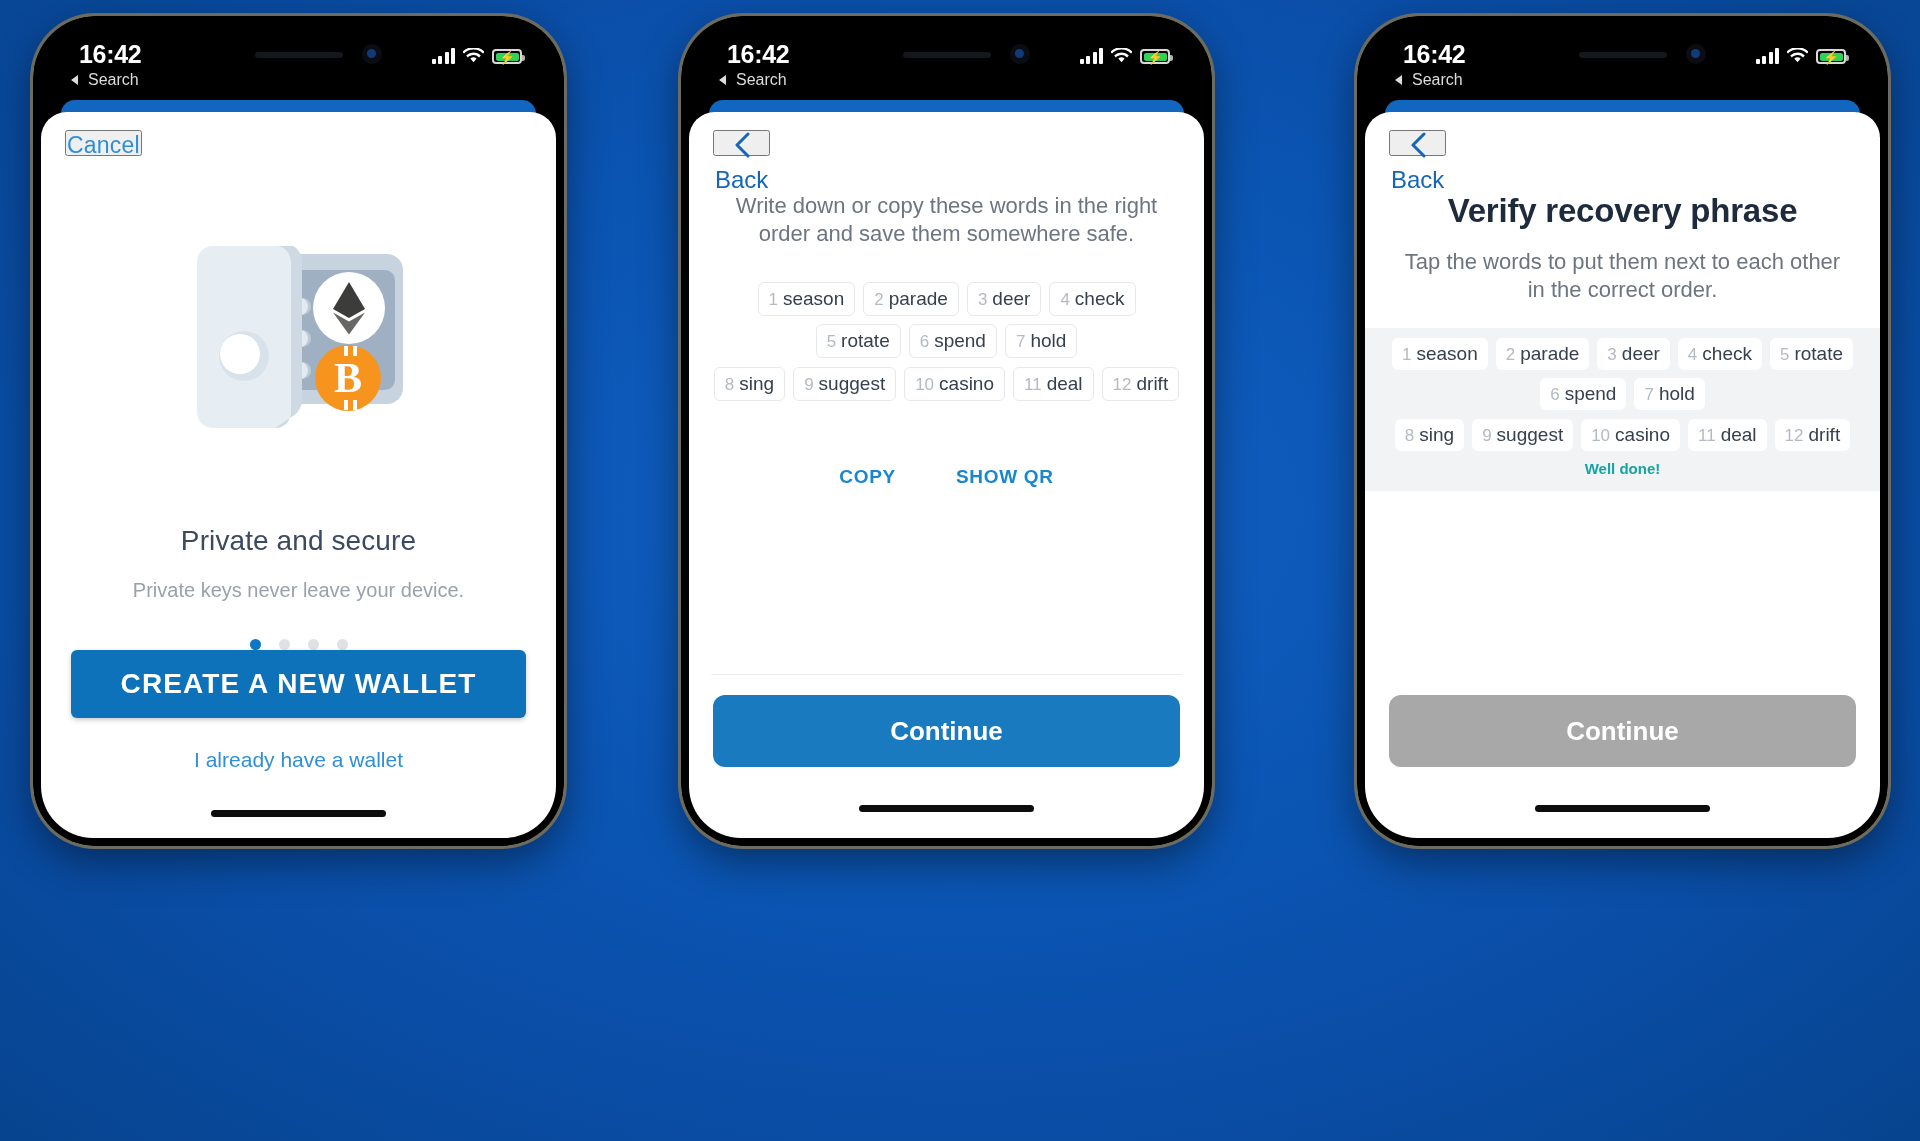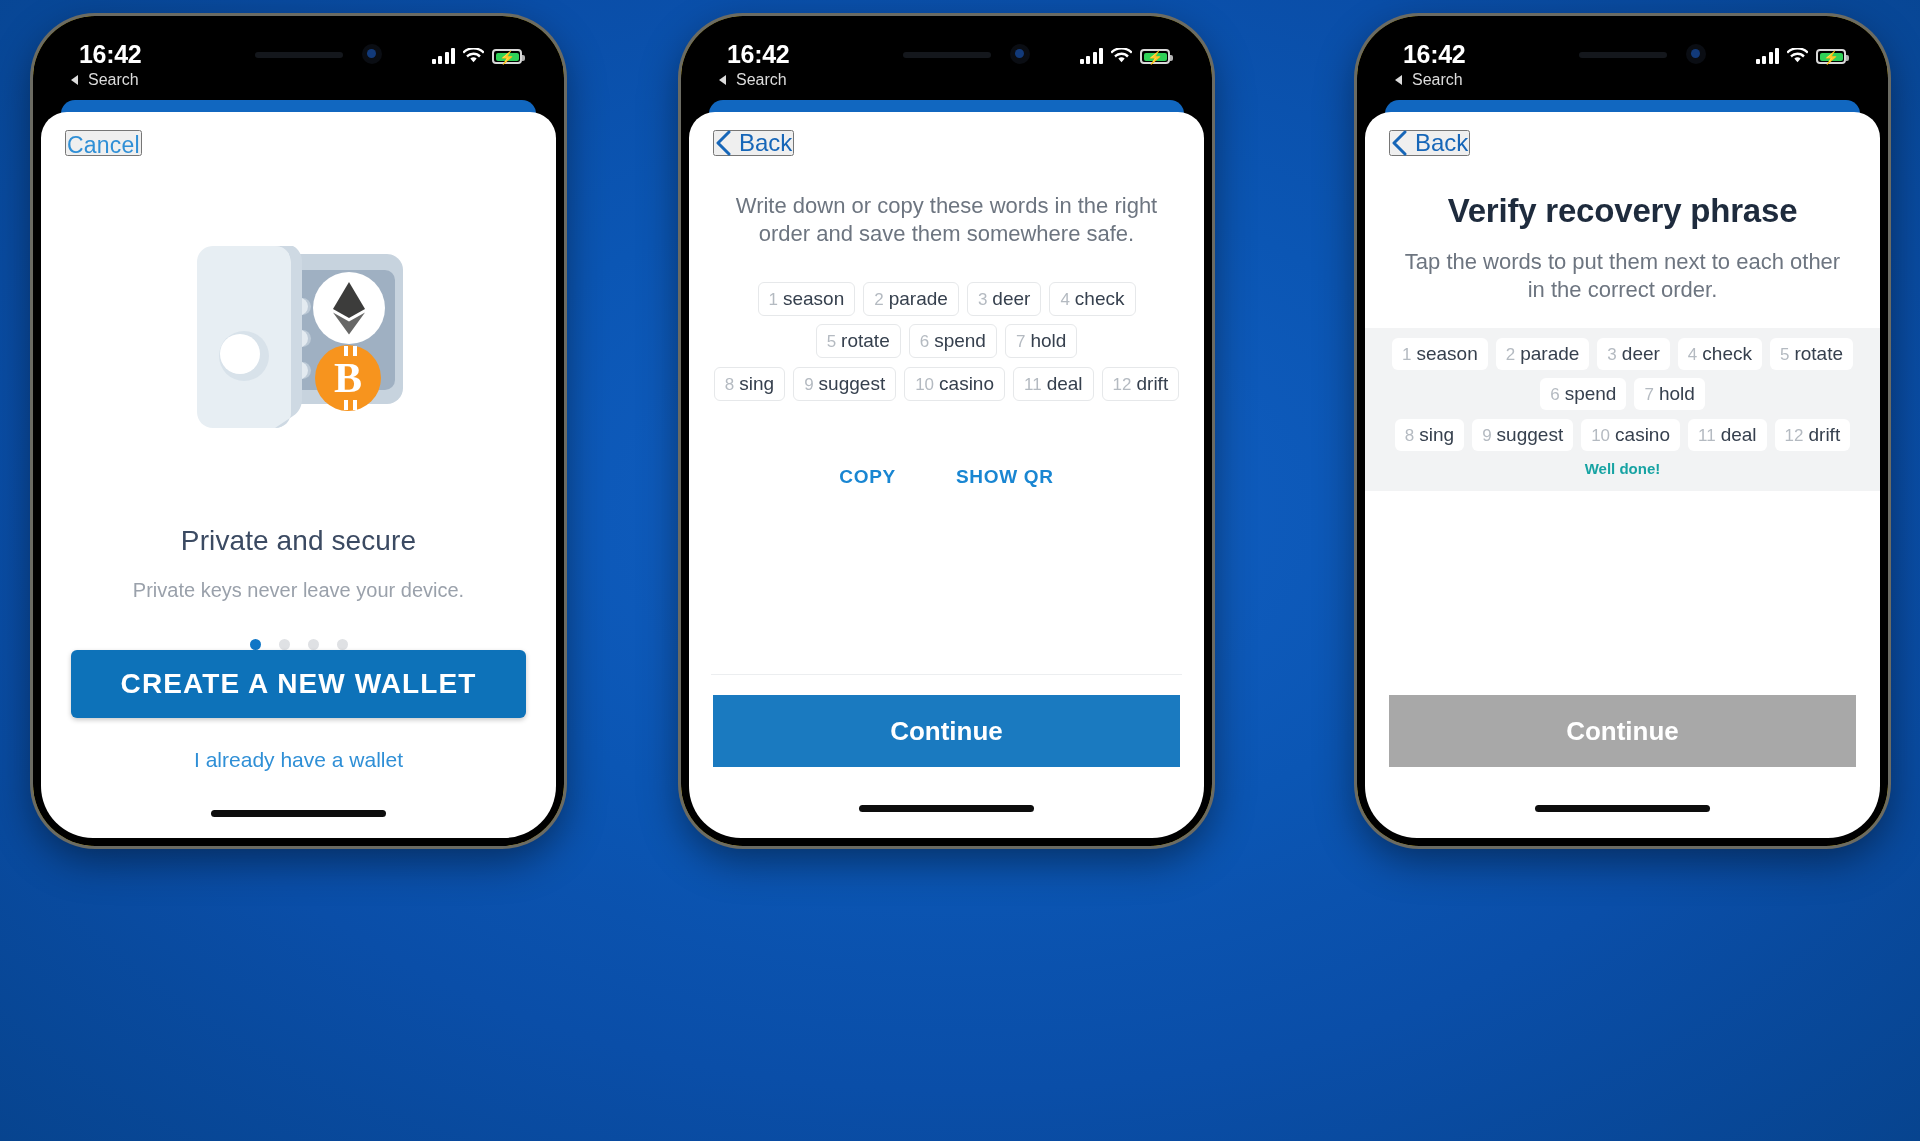--- a/index.html
+++ b/index.html
@@ -184,20 +184,21 @@
     font-weight: 400;
     letter-spacing: 0.2px;
   }
   .nav-back {
     display: flex;
     align-items: center;
     gap: 8px;
     color: #1666b8;
     font-size: 24px;
     font-weight: 500;
+    flex-direction: column;
   }
   .nav-back svg { display: block; }
 
   
   .s1-body {
     flex: 1 1 auto;
     display: flex;
     flex-direction: column;
     align-items: center;
     padding: 0 30px;
@@ -358,21 +359,21 @@
   .hair {
     height: 1px;
     background: #eceef0;
     margin: 0 22px;
   }
   .cta-wrap { padding: 20px 24px 0; flex: 0 0 auto; }
   .btn-continue {
     width: 100%;
     height: 72px;
     border: none;
-    border-radius: 0;
+    border-radius: 12px;
     font-family: inherit;
     font-size: 26px;
     font-weight: bold;
     color: #fff;
     cursor: pointer;
   }
   .btn-continue.enabled { background: #1a7ac0; }
   .btn-continue.disabled { background: #a8a8a8; cursor: default; }
 </style>
 </head>

